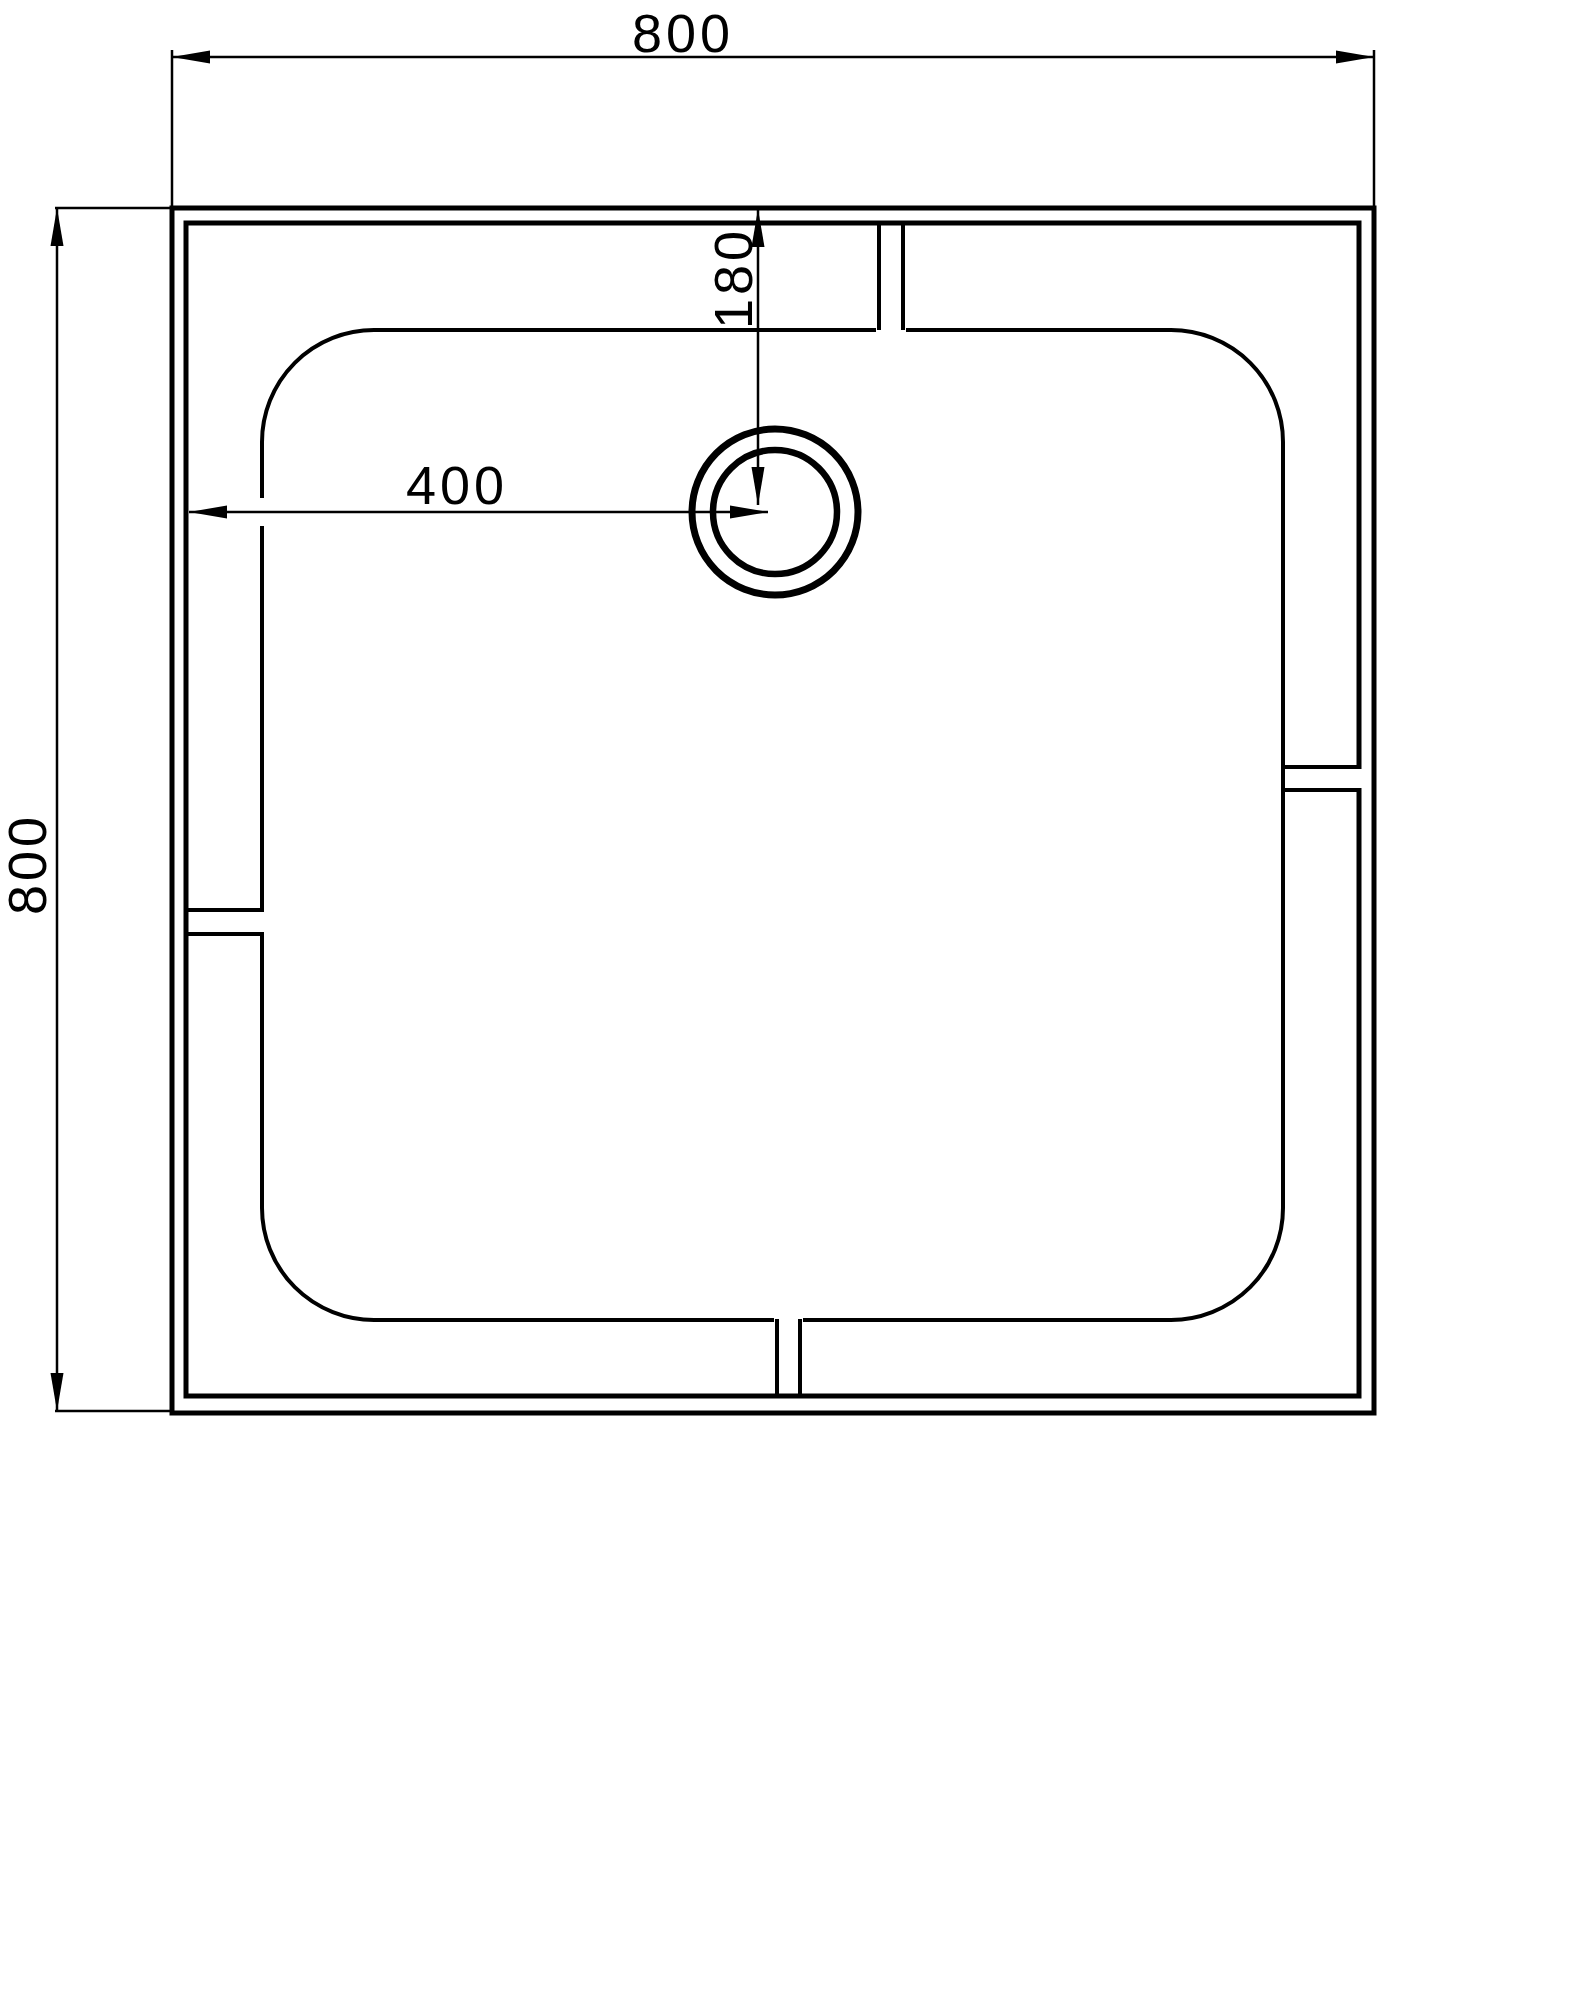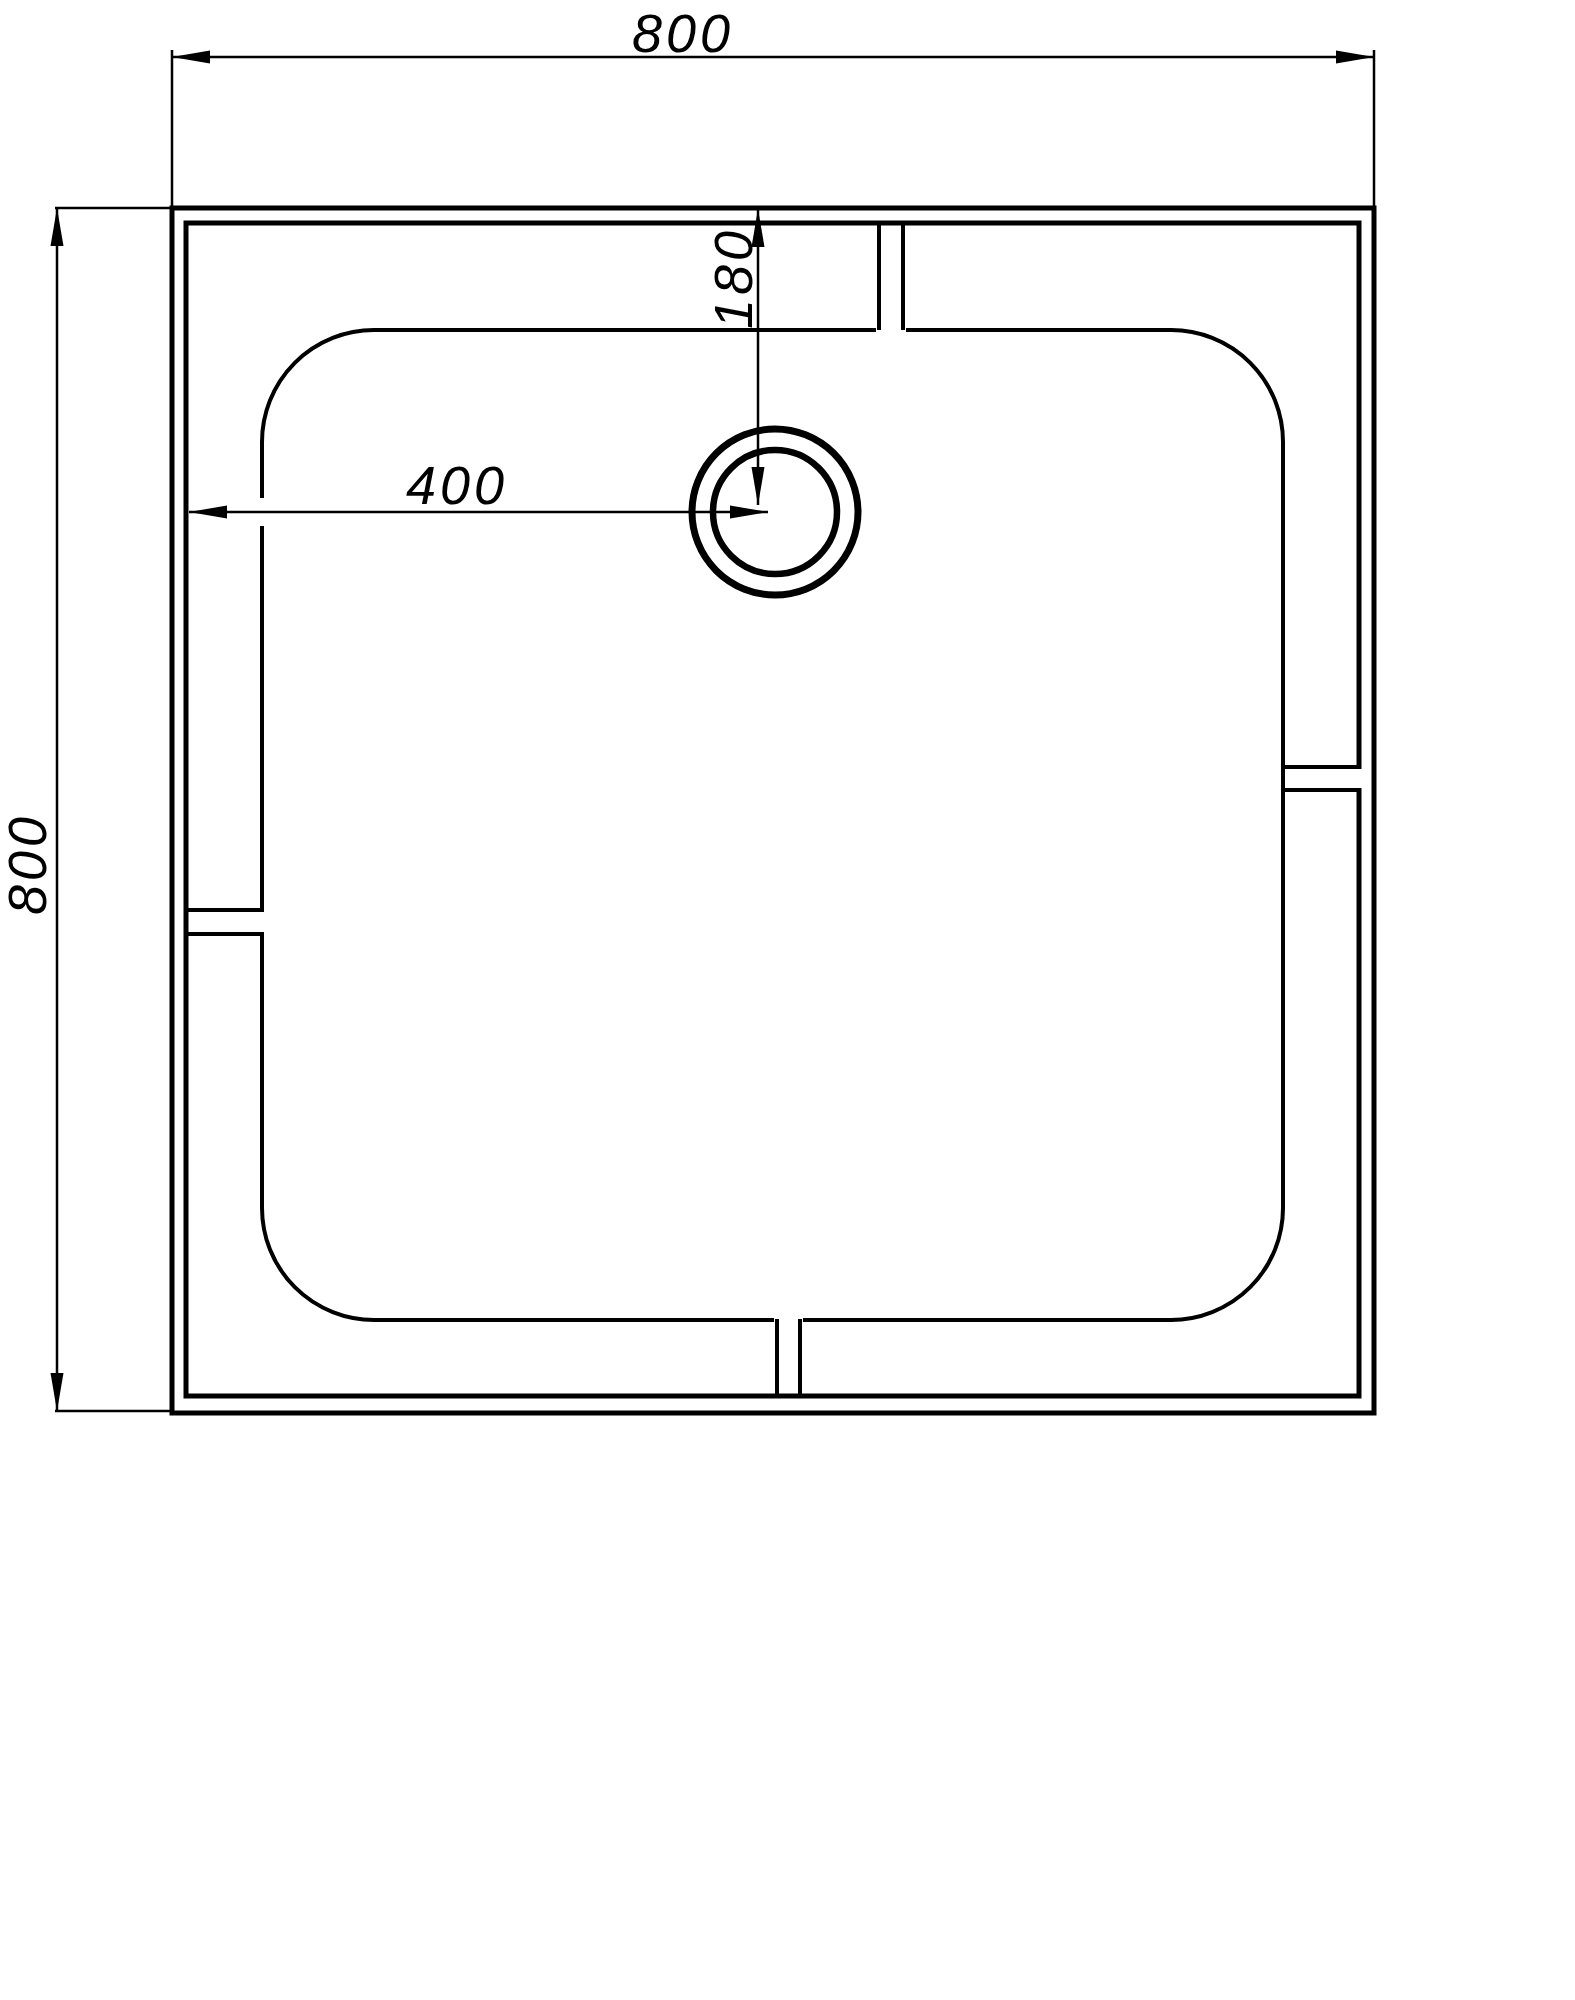--- a/index.html
+++ b/index.html
@@ -6,21 +6,20 @@
     margin: 0;
     padding: 0;
     background: #ffffff;
   }
   .canvas {
     position: relative;
     width: 1575px;
     height: 2000px;
     background: #ffffff;
     overflow: hidden;
-    font-style: italic;
   }
   svg {
     position: absolute;
     top: 0;
     left: 0;
   }
   .dim-text {
     font-family: "Liberation Sans", "DejaVu Sans", sans-serif;
     font-size: 54px;
     letter-spacing: 4px;

